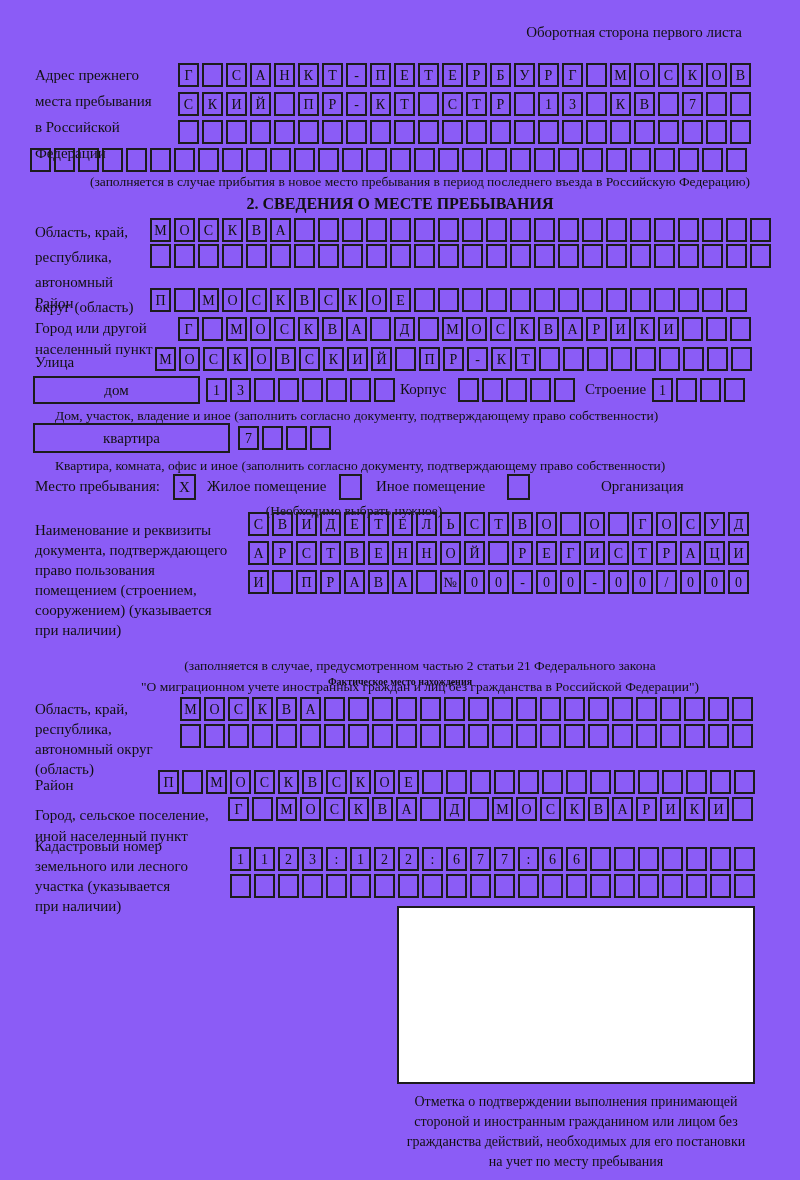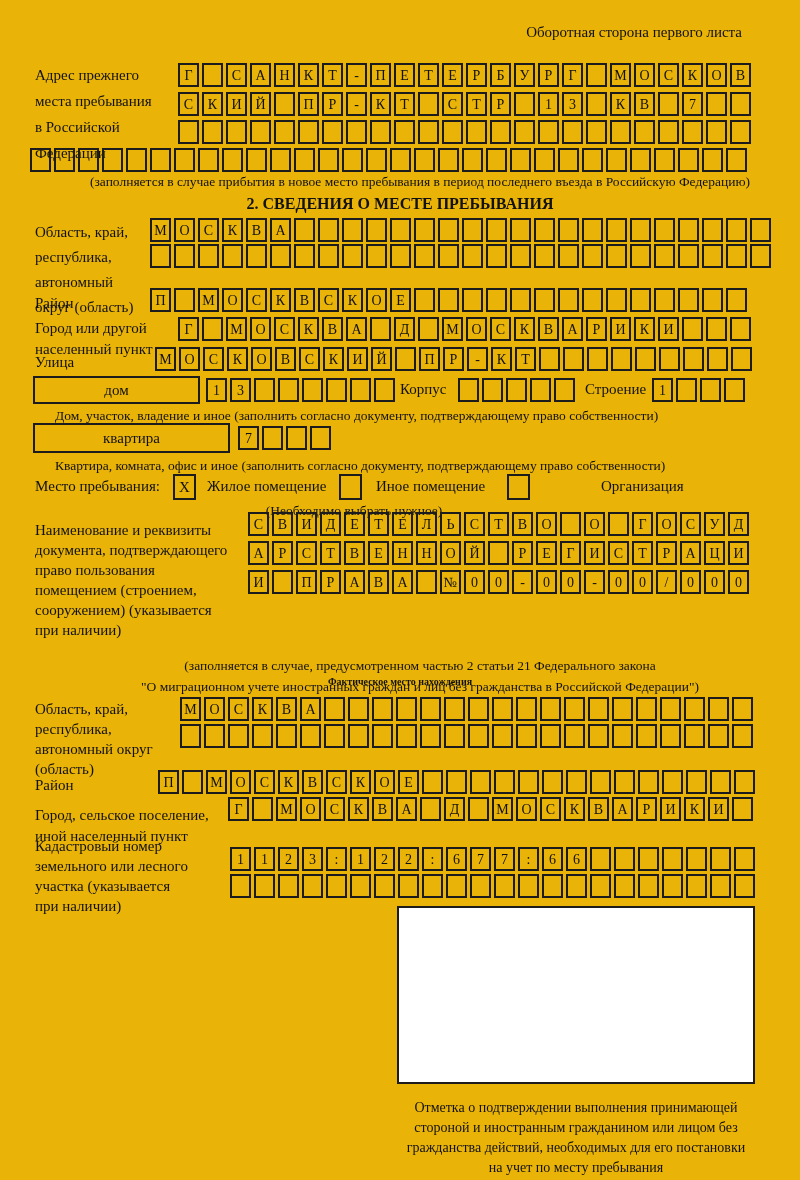--- a/index.html
+++ b/index.html
@@ -1,34 +1,34 @@
 <!DOCTYPE html>
 <html><head>
 <meta charset="utf-8">
 <style>
   html,body{margin:0;padding:0;background:#fff;}
-  .page{position:relative;width:800px;height:1180px;background:#eab308;overflow:hidden;
+  .page{position:relative;width:800px;height:1180px;background:#8b5cf6;overflow:hidden;
         font-family:"Liberation Serif","DejaVu Serif",serif;color:#111;}
   .abs{position:absolute;}
   .label{font-size:15px;white-space:pre-line;line-height:26px;}
   .lh20{line-height:20px;}
   .lh21{line-height:21px;}
   .lh25{line-height:25px;}
   .note{font-size:13.5px;padding-left:20px;}
   .center{left:0;width:800px;text-align:center;}
   .title{font-weight:bold;font-size:16px;}
   .boxrow{display:flex;}
   .box{flex:0 0 21px;width:21px;height:24px;border:2px solid #1c1c1c;margin-right:3px;
        box-sizing:border-box;font-size:14px;line-height:21px;text-align:center;}
   .cb{display:inline-block;width:23px;height:26px;border:2px solid #1c1c1c;box-sizing:border-box;
       font-size:15px;line-height:23px;text-align:center;vertical-align:top;}
   .fieldbox{border:2px solid #1c1c1c;box-sizing:border-box;display:flex;align-items:center;
             justify-content:center;font-size:15px;}
   .stamp-box{border:2px solid #1c1c1c;box-sizing:border-box;background:#fff;}
-  .caption{font-size:14px;line-height:20px;text-align:center;white-space:pre-line;margin-top:6px;}
+  .caption{font-size:14px;line-height:20px;text-align:center;white-space:pre-line;}
   .note-multi{white-space:pre-line;text-align:center;line-height:21px;}
 </style>
 </head>
 <body>
 
 <div class="page">
 
   <div class="abs" style="top:24px;right:58px;font-size:15px;">Оборотная сторона первого листа</div>
 
   <div class="abs label" style="left:35px;top:62px;">Адрес прежнего

